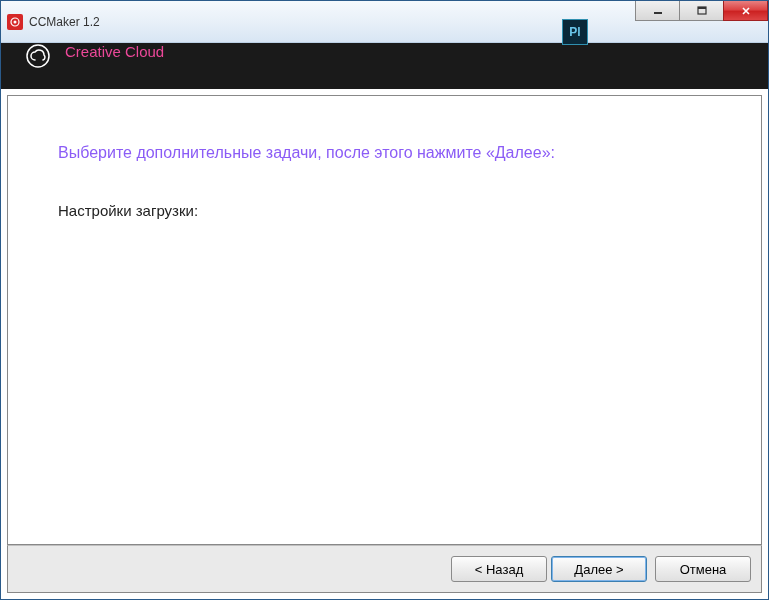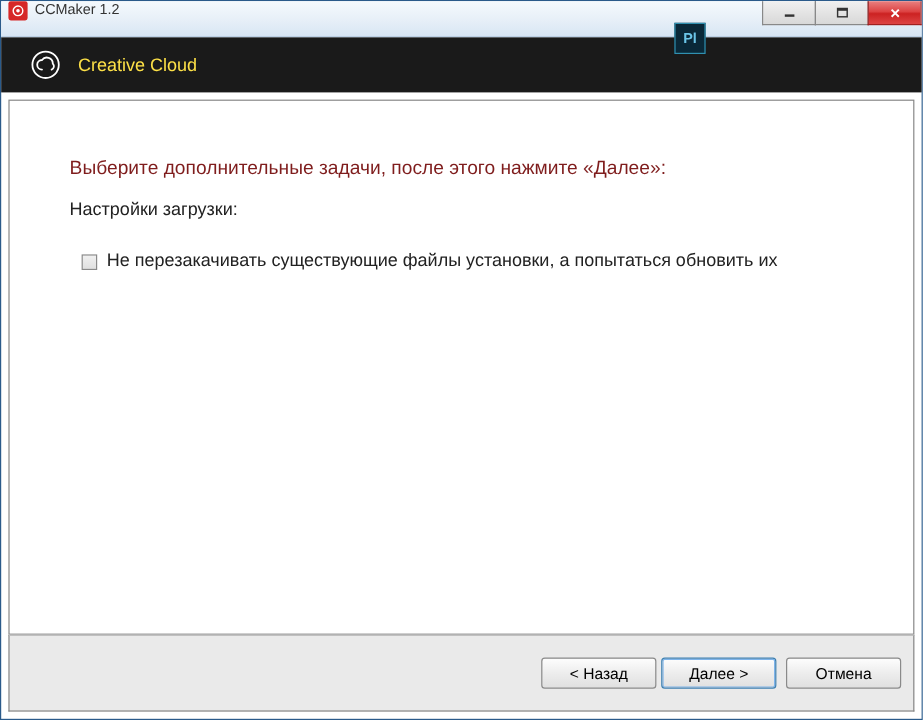--- a/index.html
+++ b/index.html
@@ -12,24 +12,25 @@
     }
     .window {
       width: 769px;
       height: 600px;
       background: #fff;
       border: 1px solid #2a5a8a;
       display: flex;
       flex-direction: column;
     }
     .titlebar {
-      height: 30px;
+      height: 42px;
       background: linear-gradient(to bottom, #f5f9fd 0%, #e8f0f8 50%, #d8e6f4 100%);
       border-bottom: 1px solid #bcd0e5;
       display: flex;
+      align-items: center;
       padding-left: 6px;
       position: relative;
     }
     .app-icon {
       width: 16px;
       height: 16px;
       background: #d62828;
       border-radius: 2px;
       margin-right: 6px;
       display: flex;
@@ -79,23 +80,23 @@
       font-size: 12px;
       font-weight: bold;
       display: flex;
       align-items: center;
       justify-content: center;
     }
     .header {
       background: #1a1a1a;
       height: 46px;
       display: flex;
-      align-items: center;
+      align-items: flex-start;
       padding-left: 24px;
-      color: #fde047;
+      color: #ec4899;
     }
     .cc-logo {
       width: 26px;
       height: 26px;
       margin-right: 14px;
     }
     .header-title {
       font-size: 15px;
       font-weight: normal;
     }
@@ -104,22 +105,22 @@
       padding: 48px 50px 20px 50px;
       background: #fff;
       border: 1px solid #888;
       margin: 6px;
       margin-bottom: 0;
       display: flex;
       flex-direction: column;
     }
     .instruction {
       font-size: 16px;
-      color: #7f1d1d;
-      margin-bottom: 16px;
+      color: #8b5cf6;
+      margin-bottom: 40px;
     }
     .section-label {
       font-size: 15px;
       color: #222;
       margin-bottom: 25px;
     }
     .checkbox-row {
       display: flex;
       align-items: flex-start;
       padding-left: 10px;
@@ -134,21 +135,21 @@
       flex-shrink: 0;
       cursor: pointer;
     }
     .checkbox-label {
       font-size: 15px;
       color: #222;
       line-height: 1.35;
       max-width: 570px;
     }
     .footer {
-      height: 64px;
+      height: 48px;
       background: #eaeaea;
       border: 1px solid #888;
       border-top: 1px solid #c0c0c0;
       margin: 0 6px 6px 6px;
       display: flex;
       align-items: center;
       justify-content: flex-end;
       padding-right: 10px;
       gap: 8px;
     }
@@ -208,24 +209,20 @@
           <circle cx="13" cy="13" r="11" fill="none" stroke="#fff" stroke-width="1.5"></circle>
           <path d="M10 17 a4 4 0 1 1 0-8 a5 5 0 0 1 9 3 a3 3 0 0 1 -1 5" fill="none" stroke="#fff" stroke-width="1.5" stroke-linecap="round"></path>
         </svg>
     </span>
     <span class="header-title">Creative Cloud</span>
   </div>
 
   <div class="content">
     <div class="instruction">Выберите дополнительные задачи, после этого нажмите «Далее»:</div>
     <div class="section-label">Настройки загрузки:</div>
-    <div class="checkbox-row">
-      <div class="checkbox"></div>
-      <div class="checkbox-label">Не перезакачивать существующие файлы установки, а попытаться обновить их</div>
-    </div>
   </div>
 
   <div class="footer">
     <div class="btn-group">
       <button class="btn">&lt; Назад</button>
       <button class="btn default">Далее &gt;</button>
     </div>
     <button class="btn">Отмена</button>
   </div>
 </div>

